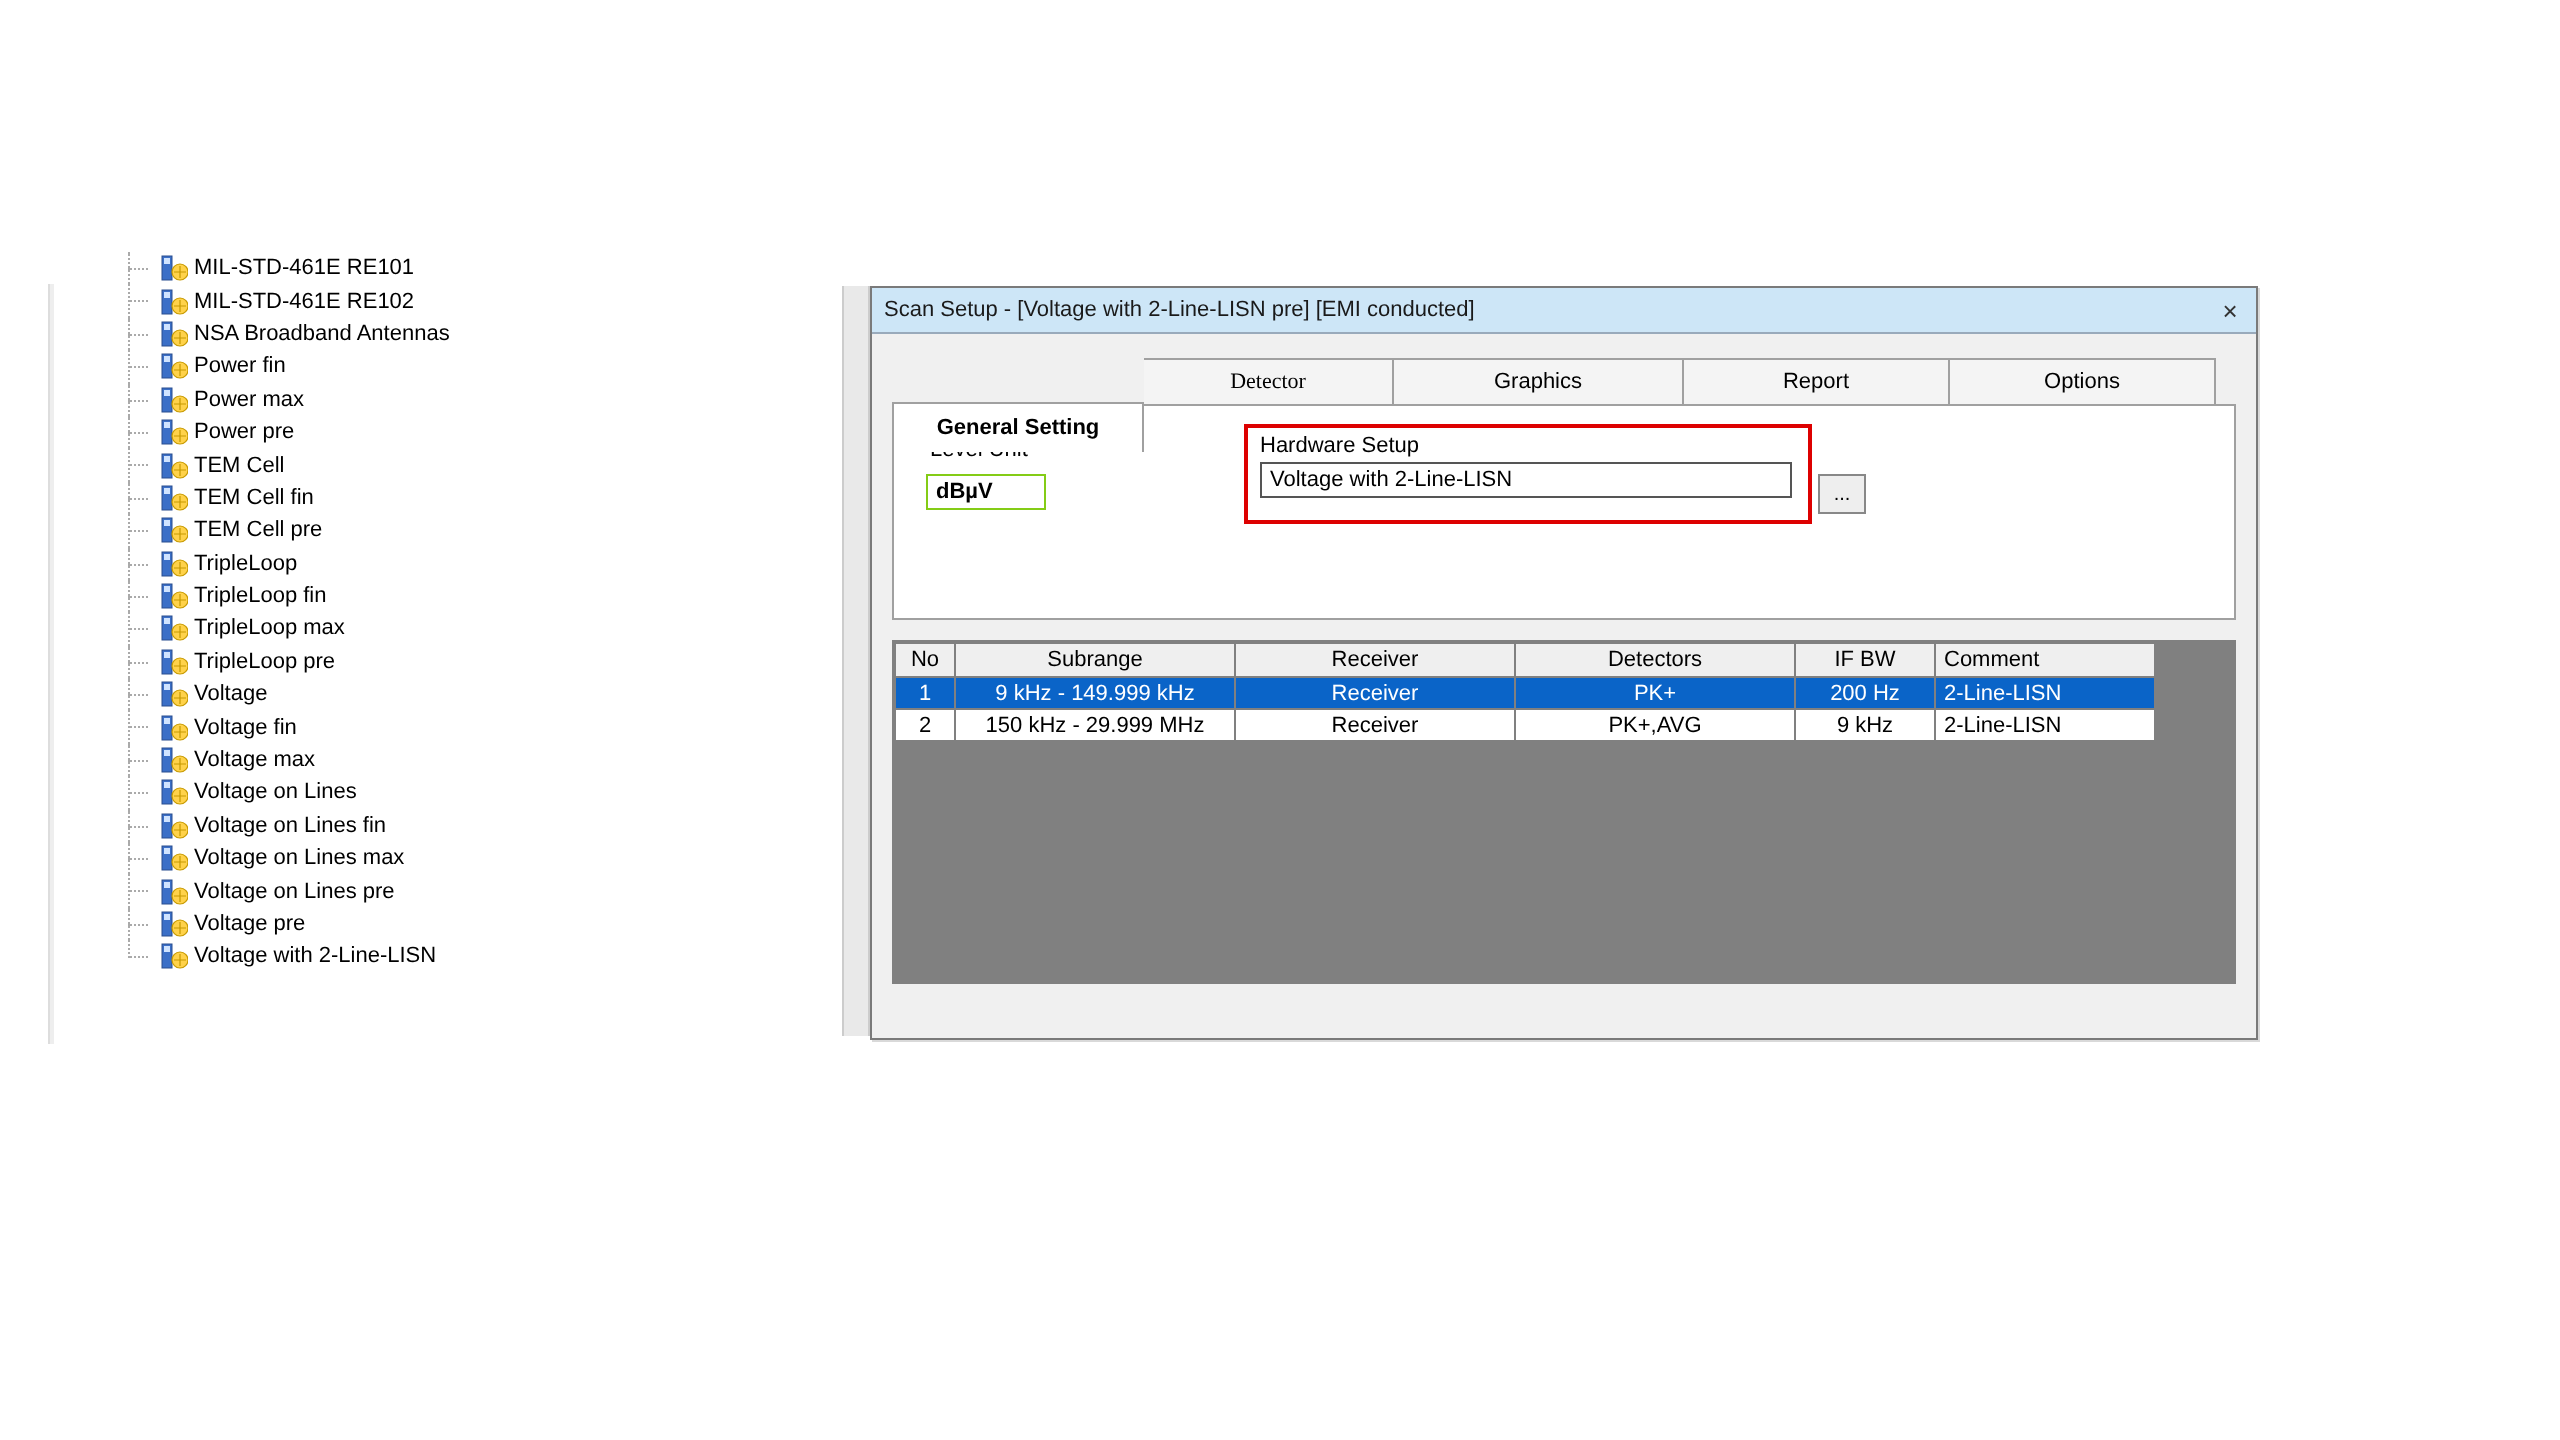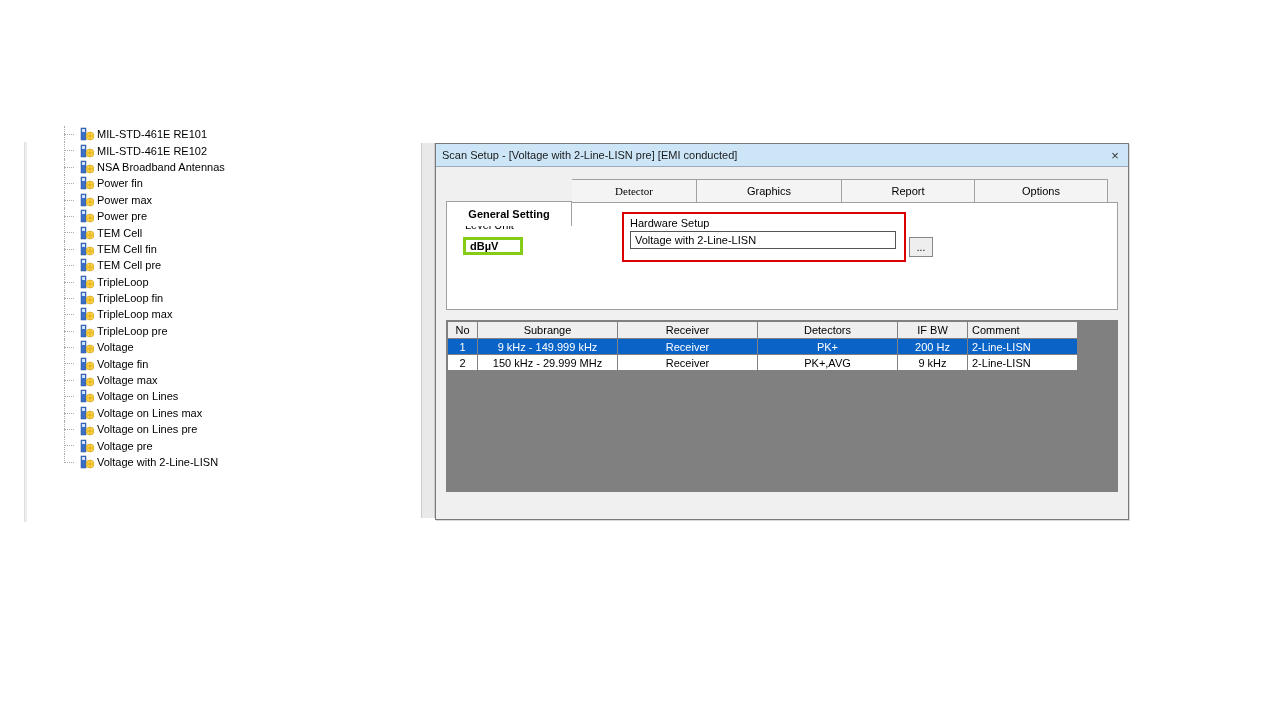--- a/index.html
+++ b/index.html
@@ -16,21 +16,21 @@
 .dlg-title{height:22px;background:#cde6f7;border-bottom:1px solid #9ab;display:flex;align-items:center;padding:0 6px;font-size:11px;color:#1a1a1a;position:relative}
 .dlg-close{position:absolute;right:4px;top:2px;width:18px;height:18px;display:flex;align-items:center;justify-content:center;font-family:Arial;font-size:13px;color:#333;cursor:default}
 .dlg-body{padding:8px 10px 0 10px}
 .tabs{display:flex;height:24px;position:relative;margin-top:4px}
 .tab{border:1px solid #a0a0a0;border-bottom:none;background:#f4f4f4;height:23px;display:flex;align-items:center;justify-content:center;font-size:11px;margin-right:0;box-sizing:border-box;cursor:default}
 .tab.active{background:#fff;font-weight:bold;height:25px;margin-top:-2px;z-index:2;position:relative}
 .tab:not(.active){border-left:none}
 .tab:first-child{border-left:1px solid #a0a0a0}
 .tab-content{border:1px solid #a0a0a0;background:#fff;height:108px;margin-top:-1px;padding:16px 18px 0 18px;box-sizing:border-box;position:relative}
 .lu-label{position:absolute;left:18px;top:16px;font-size:11px}
-.lu-box{position:absolute;left:16px;top:34px;width:60px;height:18px;border:3px solid #84cc16;background:#fff;font-weight:bold;font-size:11px;display:flex;align-items:center;padding:0 4px;box-sizing:border-box}
+.lu-box{position:absolute;left:16px;top:34px;width:60px;height:18px;border:1px solid #84cc16;background:#fff;font-weight:bold;font-size:11px;display:flex;align-items:center;padding:0 4px;box-sizing:border-box}
 .hw-wrap{position:absolute;left:175px;top:9px;width:284px;height:50px;border:2px solid #d00;box-sizing:border-box;padding:3px 6px 0 6px}
 .hw-label{font-size:11px}
 .hw-field{margin-top:2px;width:266px;height:18px;border:1px solid #555;background:#fff;font-size:11px;padding:0 4px;box-sizing:border-box}
 .hw-btn{position:absolute;left:462px;top:34px;width:22px;height:18px;border:1px solid #888;background:#eee;font-size:10px;display:flex;align-items:center;justify-content:center;cursor:default}
 
 .grid-area{margin-top:10px;background:#808080;padding:1px;height:172px;box-sizing:border-box}
 table.grid{border-collapse:collapse;background:#fff;table-layout:fixed}
 .grid th{background:#efefef;border:1px solid #808080;font-weight:normal;font-size:11px;height:16px;padding:0 4px;text-align:center;white-space:nowrap;overflow:hidden}
 .grid th.lh{text-align:left}
 .grid td{border:1px solid #808080;font-size:11px;height:15px;padding:0 4px;text-align:center;white-space:nowrap;overflow:hidden}
@@ -224,20 +224,31 @@
     <div class="tree-item">
       <span class="tree-icon">
         <svg viewBox="0 0 14 14">
           <rect x="1" y="1" width="5" height="12" fill="#3b6fc7" stroke="#2a4e8f" stroke-width="0.5"></rect>
           <rect x="2" y="2" width="3" height="3" fill="#cfe3ff"></rect>
           <circle cx="10" cy="9" r="4" fill="#ffd24a" stroke="#c79a00" stroke-width="0.6"></circle>
           <path d="M10 6 L10 12 M7 9 L13 9" stroke="#c79a00" stroke-width="0.6"></path>
         </svg>
       </span>
       <span class="tree-label">Voltage on Lines</span>
+    </div>
+    <div class="tree-item">
+      <span class="tree-icon">
+        <svg viewBox="0 0 14 14">
+          <rect x="1" y="1" width="5" height="12" fill="#3b6fc7" stroke="#2a4e8f" stroke-width="0.5"></rect>
+          <rect x="2" y="2" width="3" height="3" fill="#cfe3ff"></rect>
+          <circle cx="10" cy="9" r="4" fill="#ffd24a" stroke="#c79a00" stroke-width="0.6"></circle>
+          <path d="M10 6 L10 12 M7 9 L13 9" stroke="#c79a00" stroke-width="0.6"></path>
+        </svg>
+      </span>
+      <span class="tree-label">Voltage on Lines fin</span>
     </div>
     <div class="tree-item">
       <span class="tree-icon">
         <svg viewBox="0 0 14 14">
           <rect x="1" y="1" width="5" height="12" fill="#3b6fc7" stroke="#2a4e8f" stroke-width="0.5"></rect>
           <rect x="2" y="2" width="3" height="3" fill="#cfe3ff"></rect>
           <circle cx="10" cy="9" r="4" fill="#ffd24a" stroke="#c79a00" stroke-width="0.6"></circle>
           <path d="M10 6 L10 12 M7 9 L13 9" stroke="#c79a00" stroke-width="0.6"></path>
         </svg>
       </span>

